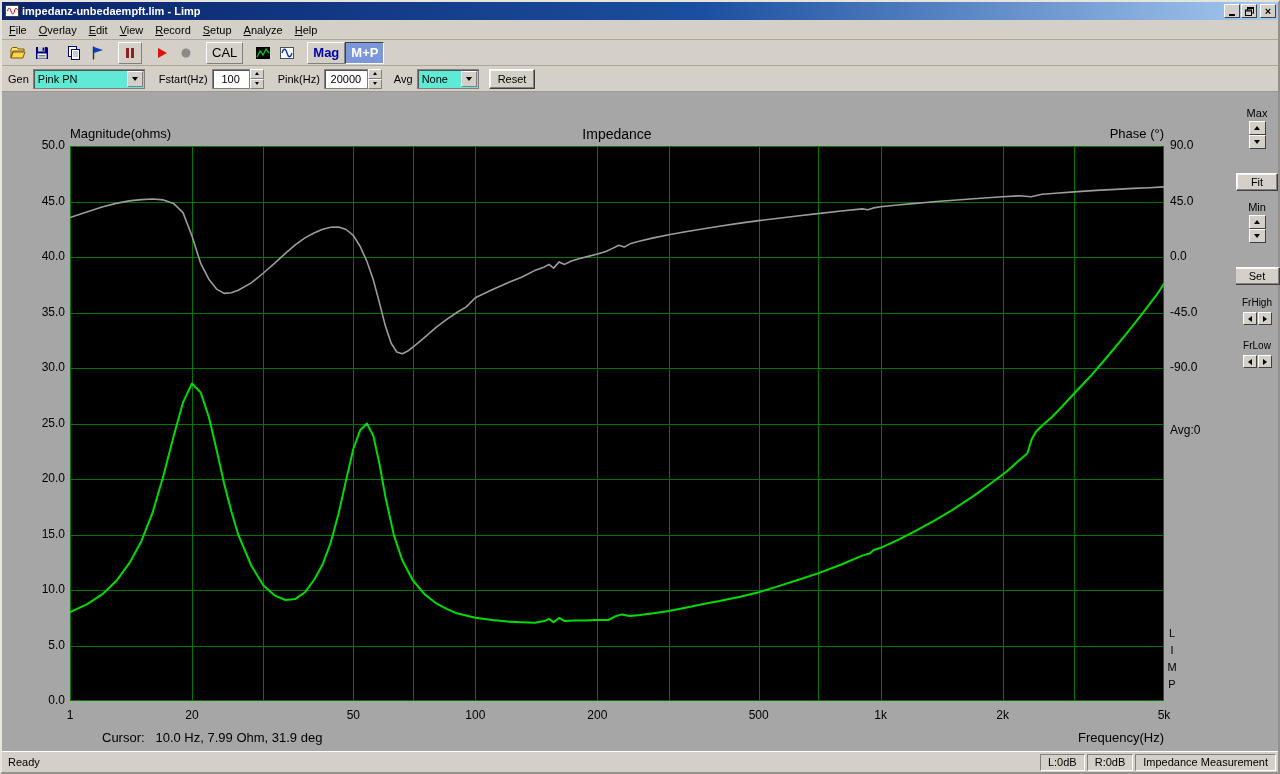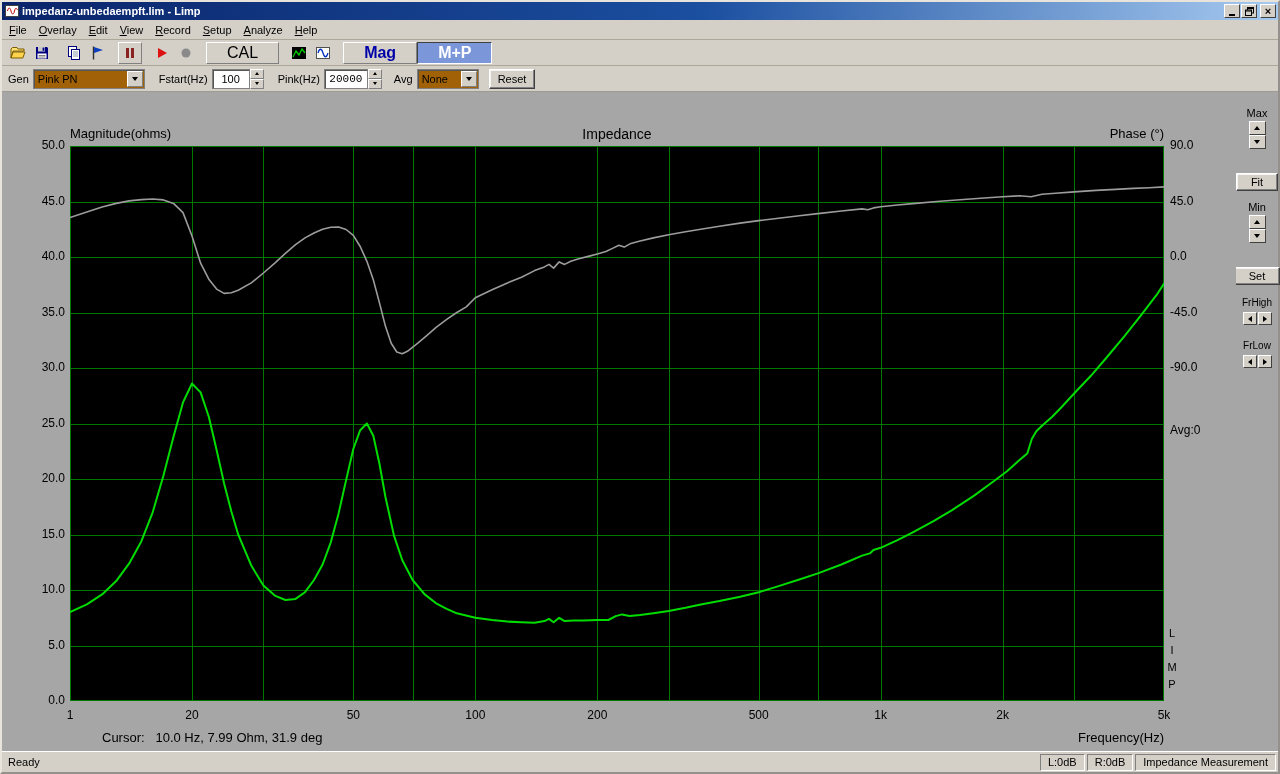--- a/index.html
+++ b/index.html
@@ -15,28 +15,28 @@
   .min-glyph{display:block;width:6px;height:2px;background:#000;margin-top:7px;}
 
   
   .menubar{height:20px;flex:0 0 20px;display:flex;align-items:center;background:#d4d0c8;border-bottom:1px solid #aca899;padding-left:1px;}
   .menuitem{font-size:11px;padding:3px 6px;color:#000;cursor:default;}
 
   
   .toolbar{height:26px;flex:0 0 26px;display:flex;align-items:center;background:#d4d0c8;border-bottom:1px solid #aca899;padding-left:4px;}
   .tbtn{width:24px;height:22px;display:flex;align-items:center;justify-content:center;background:transparent;border:1px solid transparent;padding:0;}
   .tbtn.boxed{background:#d4d0c8;border-color:#fff #808080 #808080 #fff;}
-  .tbtn.textbtn{width:auto;min-width:28px;font-size:16px;padding:0 20px;color:#000;}
+  .tbtn.textbtn{width:auto;min-width:28px;font-size:13px;padding:0 5px;color:#000;}
   .tbtn.magbtn{color:#0000a8;font-weight:bold;}
   .tbtn.mpbtn{background:#7b97d9;border-color:#404040 #fff #fff #404040;color:#fff;font-weight:bold;}
   .tsep{width:8px;height:22px;flex:0 0 8px;}
 
   .genbar{height:26px;flex:0 0 26px;display:flex;align-items:center;background:#d4d0c8;border-bottom:1px solid #9e9a91;padding-left:6px;}
   .glabel{font-size:11px;color:#000;white-space:nowrap;}
-  .combo{height:20px;background:#a16207;border:1px solid #808080;box-shadow:inset 1px 1px 0 #555;position:relative;display:flex;align-items:center;margin-left:4px;}
+  .combo{height:20px;background:#5eead4;border:1px solid #808080;box-shadow:inset 1px 1px 0 #555;position:relative;display:flex;align-items:center;margin-left:4px;}
   .combo .cval{font-size:11px;padding-left:4px;flex:1;}
   .combo .carrow{position:absolute;right:1px;top:1px;bottom:1px;width:16px;background:#d4d0c8;border:1px solid;border-color:#fff #808080 #808080 #fff;display:flex;align-items:center;justify-content:center;}
   .spin{display:flex;height:20px;margin-left:4px;}
   .spin .sfield{background:#fff;border:1px solid #808080;box-shadow:inset 1px 1px 0 #555;font-size:11px;text-align:center;height:20px;padding-top:3px;}
   .spin .sbtns{display:flex;flex-direction:column;width:14px;}
   .spin .sbtns .sb{flex:1;background:#d4d0c8;border:1px solid;border-color:#fff #808080 #808080 #fff;display:flex;align-items:center;justify-content:center;padding:0;}
   .pushbtn{height:20px;background:#d4d0c8;border:1px solid;border-color:#fff #404040 #404040 #fff;box-shadow:inset -1px -1px 0 #808080,inset 1px 1px 0 #f5f4f2;font-size:11px;padding:0 8px;margin-left:10px;}
 
   
   .tri-up{width:0;height:0;border-left:3px solid transparent;border-right:3px solid transparent;border-bottom:4px solid #000;display:block;}
@@ -198,21 +198,21 @@
         <button class="sb">
             <span class="tri-up" style="border-bottom-width:3px;border-left-width:2.5px;border-right-width:2.5px;"></span>
           </button>
         <button class="sb">
             <span class="tri-down" style="border-top-width:3px;border-left-width:2.5px;border-right-width:2.5px;"></span>
           </button>
       </span>
     </span>
     <span class="glabel" style="margin-left:14px;">Pink(Hz)</span>
     <span class="spin">
-      <span class="sfield" style="width:44px;font-family:Liberation Mono, monospace;">20000</span>
+      <span class="sfield" style="width:44px;">20000</span>
       <span class="sbtns">
         <button class="sb">
             <span class="tri-up" style="border-bottom-width:3px;border-left-width:2.5px;border-right-width:2.5px;"></span>
           </button>
         <button class="sb">
             <span class="tri-down" style="border-top-width:3px;border-left-width:2.5px;border-right-width:2.5px;"></span>
           </button>
       </span>
     </span>
     <span class="glabel" style="margin-left:12px;">Avg</span>

